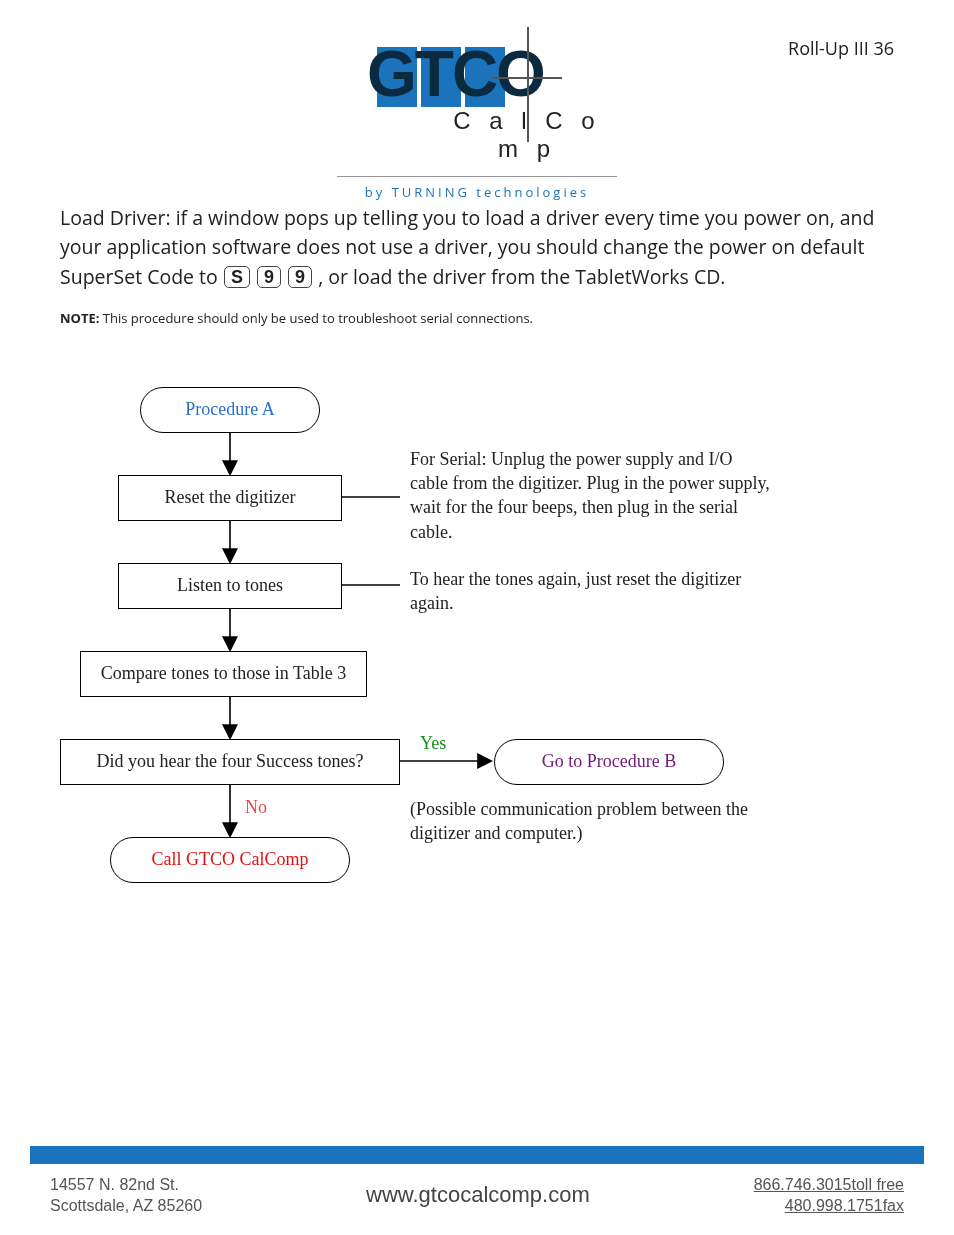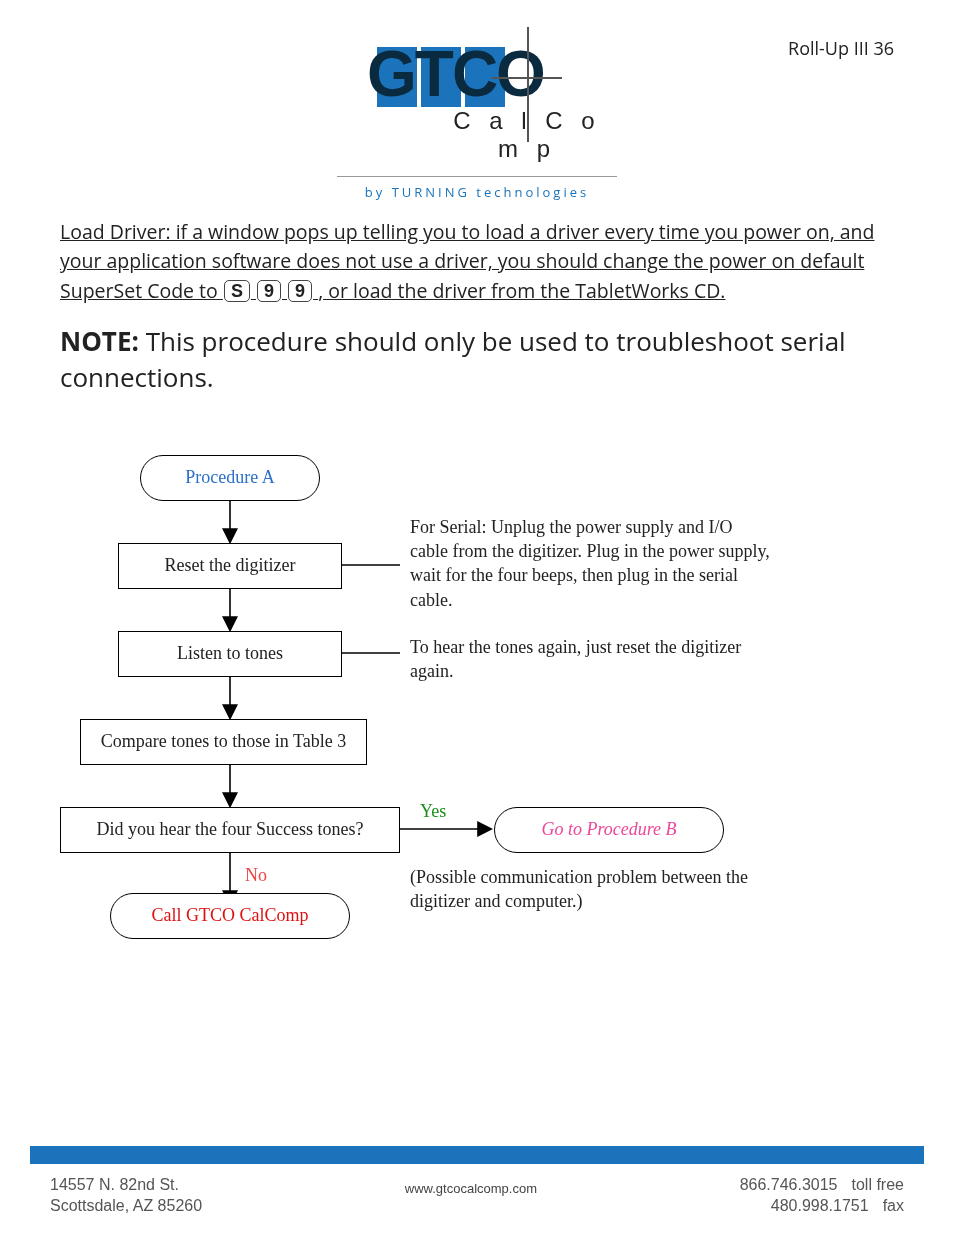--- a/index.html
+++ b/index.html
@@ -9,43 +9,43 @@
   .logo-wrap { text-align: center; }
   .logo { display: inline-block; position: relative; width: 280px; height: 130px; }
   .logo-blocks { position: absolute; top: 10px; left: 40px; }
   .logo-block { display:inline-block; width: 40px; height: 60px; background:#1b74bb; margin-right:4px; vertical-align:top;}
   .logo-gtco { position:absolute; top:0; left:30px; font-size:64px; font-weight:900; color:#0a2a40; letter-spacing:-2px; font-family: Arial, sans-serif;}
   .logo-cross-v { position:absolute; left:190px; top:-10px; width:2px; height:115px; background:#555;}
   .logo-cross-h { position:absolute; left:155px; top:40px; width:70px; height:2px; background:#555;}
   .logo-calcomp { position:absolute; top:70px; left:100px; font-size:24px; letter-spacing:6px; color:#222; font-family: "Segoe UI", Arial, sans-serif;}
   .logo-hr { width: 280px; border: none; border-top:1px solid #999; margin: 4px auto 6px auto;}
   .logo-byline { text-align:center; font-size:13px; letter-spacing:3px; color:#1b74bb;}
-  .body-text { margin-top: 16px; font-size: 19.5px; line-height: 1.5; text-decoration: underline; }
+  .body-text { margin-top: 2px; font-size: 19.5px; line-height: 1.5; }
   .keybox { display:inline-block; border:1.5px solid #444; border-radius:5px; padding: 0 6px; margin: 0 1px; font-family: Arial, sans-serif; font-weight:700; font-size:18px; line-height:20px; vertical-align: 1px;}
   .proc-title { margin-top: 18px; font-size: 19.5px; font-weight:700; font-style: italic;}
-  .note-line { margin-top: 18px; font-size: 26px; }
+  .note-line { margin-top: 18px; font-size: 13px; }
   .note-line b { font-weight:700; }
   .flow { position: relative; margin-top: 60px; width: 820px; height: 550px; margin-left: 0px; font-family: "Comic Sans MS", "Segoe Script", cursive; font-size:18px; }
   .node { position:absolute; background:#fff; text-align:center; display:flex; align-items:center; justify-content:center; }
   .term { border:1.4px solid #000; border-radius: 24px; height:46px; }
   .box { border:1.4px solid #000; height:46px; }
   .sidetext { position:absolute; font-size:18px; line-height:1.35; width: 360px; }
   .yes { color:#1a8f1a; }
   .no  { color:#ef4444; }
   .blue { color:#2a6fc9; }
-  .green { color:#ec4899;font-style:italic; }
+  .green { color:#701a75; }
   .red   { color:#d11; }
   svg.arrows { position:absolute; top:0; left:0; }
   .footer { position:absolute; left:0; right:0; bottom:0; }
   .blue-bar { height:18px; background:#1b74bb; margin: 0 30px;}
   .foot-row { display:flex; justify-content:space-between; align-items:flex-start; padding: 10px 50px 18px 50px; font-size:16px; color:#555; font-family: "Segoe UI Light", "Segoe UI", Arial, sans-serif;}
   .foot-col { line-height:1.35; }
-  .foot-center { font-size:13px; color:#444; margin-top:6px;}
+  .foot-center { font-size:22px; color:#444; margin-top:6px;}
   .foot-right { text-align:right; }
-  .phone-row { display:flex; gap:14px; justify-content:flex-end;}
+  .phone-row { display:flex; gap:0; justify-content:flex-end;text-decoration:underline;}
 </style>
 </head>
 <body>
 
 <div class="page">
 
   <div class="header-right">Roll-Up III 36</div>
 
   <div class="logo-wrap">
     <div class="logo">
@@ -117,21 +117,21 @@
     </div>
 
     <div class="yes" style="position:absolute; left:360px; top:346px;">Yes</div>
     <div class="no" style="position:absolute; left:185px; top:410px;">No</div>
 
     <div class="node term" style="left:434px; top:352px; width:230px;">
       <span class="green">Go to Procedure B</span>
     </div>
     <div class="sidetext" style="left:350px; top:410px; width:370px;">(Possible communication problem between the digitizer and computer.)</div>
 
-    <div class="node term" style="left:50px; top:438px; width:240px;">
+    <div class="node term" style="left:50px; top:450px; width:240px;">
       <span class="red">Call GTCO CalComp</span>
     </div>
   </div>
 
   <div class="footer">
     <div class="blue-bar"></div>
     <div class="foot-row">
       <div class="foot-col">
         <div>14557 N. 82nd St.</div>
         <div>Scottsdale, AZ 85260</div>

